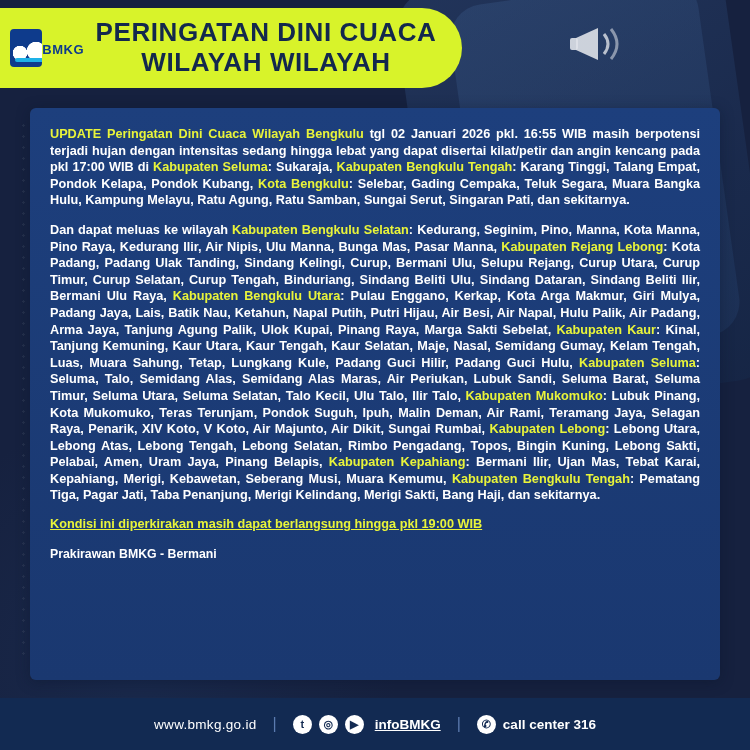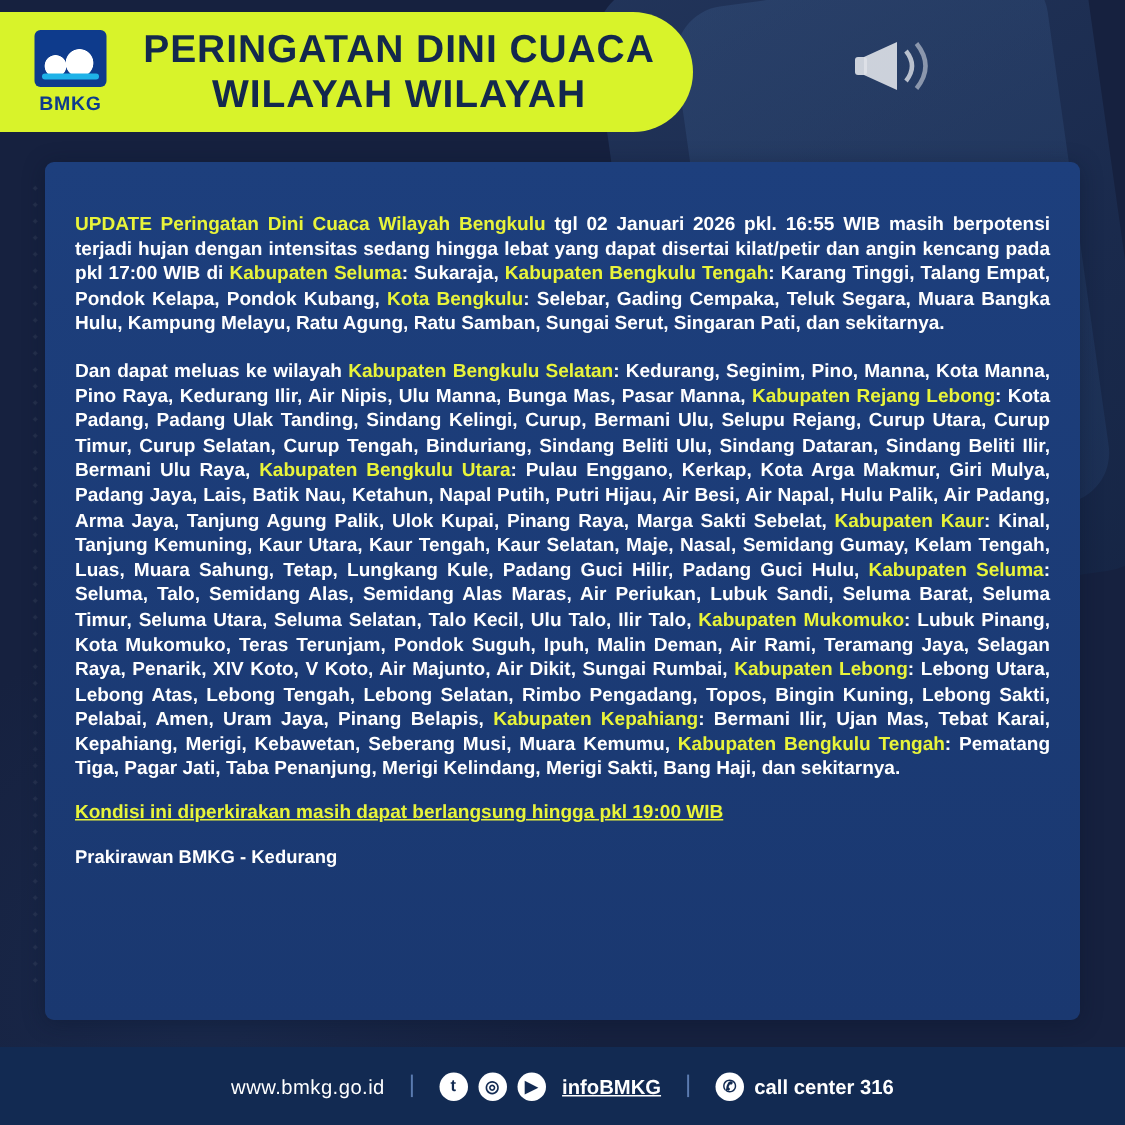--- a/index.html
+++ b/index.html
@@ -32,21 +32,21 @@
   }
 
   
   .header{position:relative;height:96px;}
   .header-band{
     position:absolute;left:0;top:8px;width:462px;height:80px;
     background:#d8f32a;border-radius:0 42px 42px 0;
     display:flex;align-items:center;
   }
   .logo-box{
-    width:74px;min-width:74px;height:80px;display:flex;flex-direction:column;
+    width:74px;min-width:74px;height:80px;display:flex;
     align-items:center;justify-content:center;padding-left:10px;
   }
   .logo-mark{
     width:48px;height:38px;background:#0e3b8c;border-radius:4px;
     display:flex;align-items:center;justify-content:center;position:relative;overflow:hidden;
   }
   .logo-mark .wave{
     width:40px;height:22px;background:
       radial-gradient(circle at 10px 16px,#ffffff 7px,transparent 7.5px),
       radial-gradient(circle at 26px 14px,#ffffff 9px,transparent 9.5px);
@@ -75,21 +75,21 @@
     position:absolute;left:30px;top:108px;width:690px;height:572px;
     background:#1b3c78;
     background:linear-gradient(180deg,#1d3f7d 0%,#1a3870 100%);
     border-radius:6px;
     box-shadow:0 2px 14px #0b142a66;
     padding:18px 20px 14px 20px;
     box-sizing:border-box;
   }
   .para{
     color:#ffffff;font-size:12.7px;line-height:16.6px;text-align:justify;
-    margin:15px 0 13px 0;font-weight:bold;
+    margin:0 0 13px 0;font-weight:bold;
   }
   .hl{color:#e9f43a;}
   .yellow-note{
     color:#e9f43a;font-size:12.7px;font-weight:bold;margin:6px 0 16px 0;text-decoration:underline;
   }
   .sign{color:#ffffff;font-size:12.3px;font-weight:bold;margin:0;}
 
   
   .footer{
     position:absolute;left:0;bottom:0;width:750px;height:52px;
@@ -145,21 +145,21 @@
 
   <p class="para">
     <span class="hl">UPDATE Peringatan Dini Cuaca Wilayah Bengkulu</span><span> tgl 02 Januari 2026 pkl. 16:55 WIB masih berpotensi terjadi hujan dengan intensitas sedang hingga lebat yang dapat disertai kilat/petir dan angin kencang pada pkl 17:00 WIB di </span><span class="hl">Kabupaten Seluma</span><span>: Sukaraja, </span><span class="hl">Kabupaten Bengkulu Tengah</span><span>: Karang Tinggi, Talang Empat, Pondok Kelapa, Pondok Kubang, </span><span class="hl">Kota Bengkulu</span><span>: Selebar, Gading Cempaka, Teluk Segara, Muara Bangka Hulu, Kampung Melayu, Ratu Agung, Ratu Samban, Sungai Serut, Singaran Pati, dan sekitarnya.</span>
   </p>
 
   <p class="para">
     <span>Dan dapat meluas ke wilayah </span><span class="hl">Kabupaten Bengkulu Selatan</span><span>: Kedurang, Seginim, Pino, Manna, Kota Manna, Pino Raya, Kedurang Ilir, Air Nipis, Ulu Manna, Bunga Mas, Pasar Manna, </span><span class="hl">Kabupaten Rejang Lebong</span><span>: Kota Padang, Padang Ulak Tanding, Sindang Kelingi, Curup, Bermani Ulu, Selupu Rejang, Curup Utara, Curup Timur, Curup Selatan, Curup Tengah, Binduriang, Sindang Beliti Ulu, Sindang Dataran, Sindang Beliti Ilir, Bermani Ulu Raya, </span><span class="hl">Kabupaten Bengkulu Utara</span><span>: Pulau Enggano, Kerkap, Kota Arga Makmur, Giri Mulya, Padang Jaya, Lais, Batik Nau, Ketahun, Napal Putih, Putri Hijau, Air Besi, Air Napal, Hulu Palik, Air Padang, Arma Jaya, Tanjung Agung Palik, Ulok Kupai, Pinang Raya, Marga Sakti Sebelat, </span><span class="hl">Kabupaten Kaur</span><span>: Kinal, Tanjung Kemuning, Kaur Utara, Kaur Tengah, Kaur Selatan, Maje, Nasal, Semidang Gumay, Kelam Tengah, Luas, Muara Sahung, Tetap, Lungkang Kule, Padang Guci Hilir, Padang Guci Hulu, </span><span class="hl">Kabupaten Seluma</span><span>: Seluma, Talo, Semidang Alas, Semidang Alas Maras, Air Periukan, Lubuk Sandi, Seluma Barat, Seluma Timur, Seluma Utara, Seluma Selatan, Talo Kecil, Ulu Talo, Ilir Talo, </span><span class="hl">Kabupaten Mukomuko</span><span>: Lubuk Pinang, Kota Mukomuko, Teras Terunjam, Pondok Suguh, Ipuh, Malin Deman, Air Rami, Teramang Jaya, Selagan Raya, Penarik, XIV Koto, V Koto, Air Majunto, Air Dikit, Sungai Rumbai, </span><span class="hl">Kabupaten Lebong</span><span>: Lebong Utara, Lebong Atas, Lebong Tengah, Lebong Selatan, Rimbo Pengadang, Topos, Bingin Kuning, Lebong Sakti, Pelabai, Amen, Uram Jaya, Pinang Belapis, </span><span class="hl">Kabupaten Kepahiang</span><span>: Bermani Ilir, Ujan Mas, Tebat Karai, Kepahiang, Merigi, Kebawetan, Seberang Musi, Muara Kemumu, </span><span class="hl">Kabupaten Bengkulu Tengah</span><span>: Pematang Tiga, Pagar Jati, Taba Penanjung, Merigi Kelindang, Merigi Sakti, Bang Haji, dan sekitarnya.</span>
   </p>
 
   <p class="yellow-note">Kondisi ini diperkirakan masih dapat berlangsung hingga pkl 19:00 WIB</p>
-  <p class="sign">Prakirawan BMKG - Kedurang</p>
+  <p class="sign">Prakirawan BMKG - Bermani</p>
 </div>
 
 <div class="footer">
   <span class="site">www.bmkg.go.id</span>
   <span class="sep">|</span>
   <span class="social">
     <span class="ic">t</span>
     <span class="ic">◎</span>
     <span class="ic">▶</span>
     <span class="handle">infoBMKG</span>

